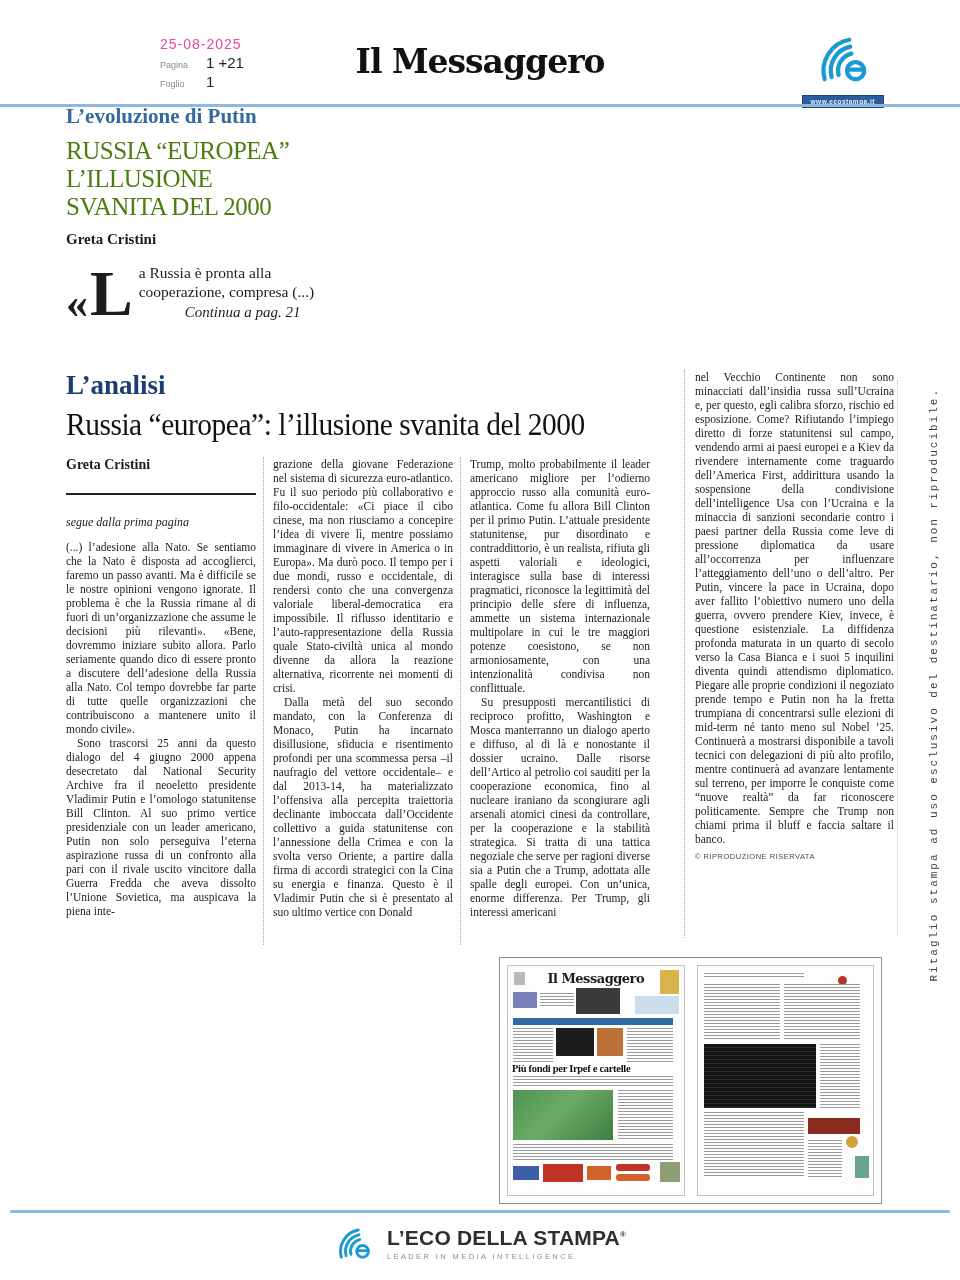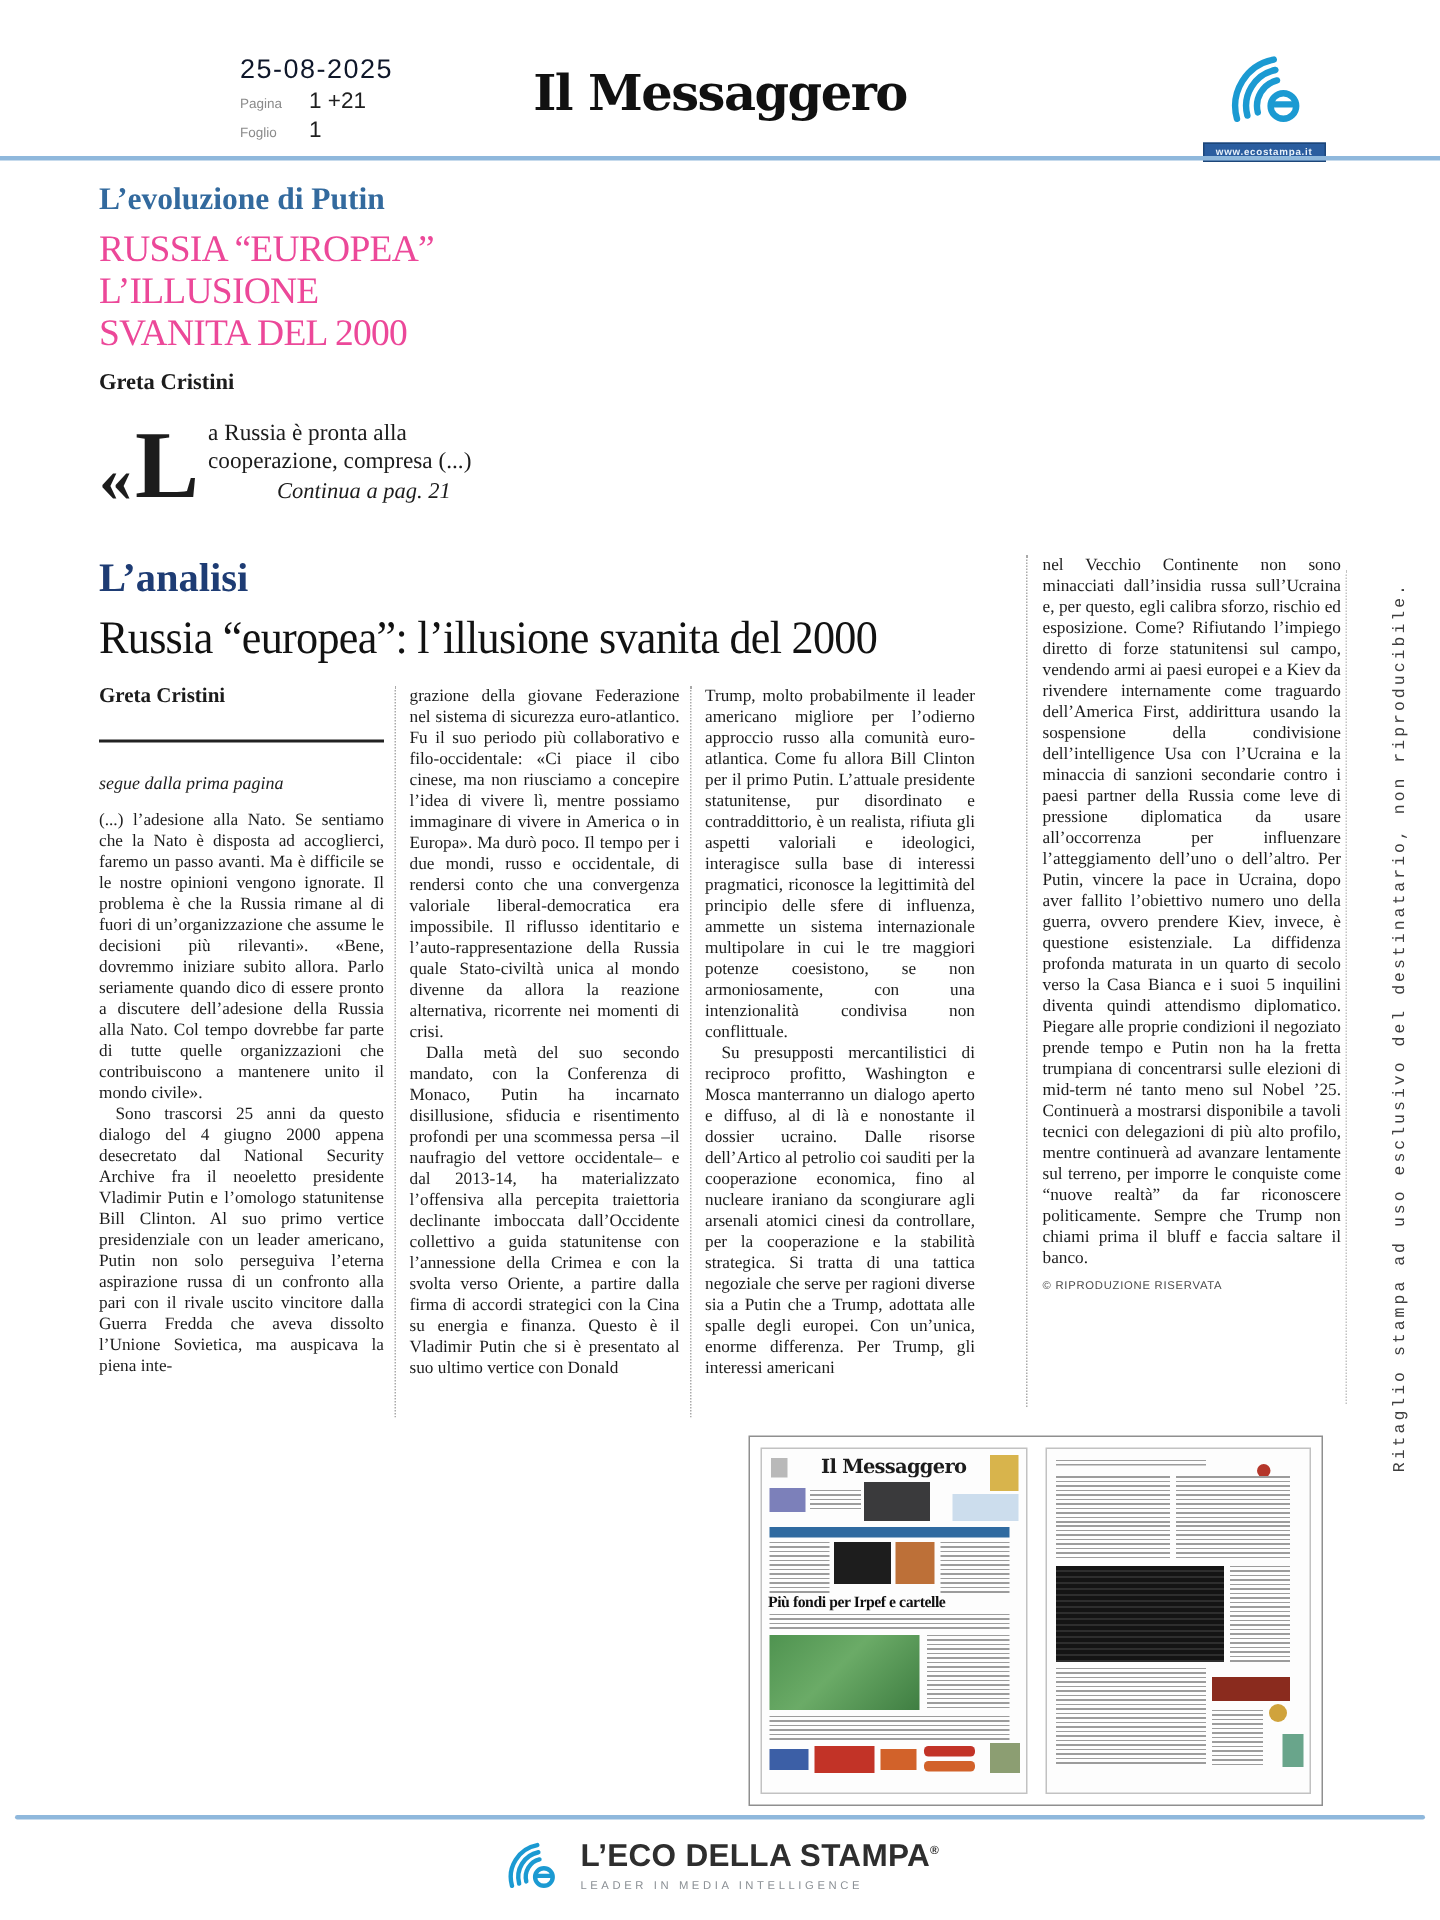--- a/index.html
+++ b/index.html
@@ -2,37 +2,37 @@
 <html><head>
 <meta charset="utf-8">
 <style>
   * { margin:0; padding:0; box-sizing:border-box; }
   html,body { background:#e8e8e8; }
   .page { position:relative; width:960px; height:1280px; background:#ffffff; margin:0 auto;
           font-family:"Liberation Serif", serif; color:#1c1c1c; overflow:hidden; }
 
   
   .dateblock { position:absolute; left:160px; top:36px; font-family:"Liberation Sans",sans-serif; }
-  .date { font-size:18px; letter-spacing:1px; color:#0f172a; }
+  .date { font-size:14px; letter-spacing:1px; color:#ec4899; }
   .meta-row { display:flex; align-items:baseline; margin-top:2px; }
   .meta-label { width:46px; font-size:9px; color:#8a8a8a; }
   .meta-value { font-size:15px; color:#1f1f1f; }
   .masthead { position:absolute; left:50%; top:42px; transform:translateX(-50%);
               font-family:"DejaVu Serif",serif; font-weight:bold; font-size:33px;
               letter-spacing:-1px; color:#111; white-space:nowrap; }
   .logo-top { position:absolute; right:82px; top:28px; width:64px; height:64px; }
   .urlchip { position:absolute; right:76px; top:95px; background:#2a5d9f; color:#eaf2fa;
              font:bold 6.5px "Liberation Sans",sans-serif; letter-spacing:.5px; padding:2px 8px;
              border:1px solid #1c4679; }
   .toprule { position:absolute; left:0; top:104px; width:960px; height:3px; background:#8fb8dc; }
 
   
-  .front { position:absolute; left:66px; top:120px; width:305px; }
+  .front { position:absolute; left:66px; top:104px; width:305px; }
   .front-kicker { font-weight:bold; font-size:21px; color:#336a9e; }
-  .front-headline { margin-top:8px; font-size:25px; line-height:1.12; color:#ec4899; letter-spacing:-0.5px; }
+  .front-headline { margin-top:8px; font-size:25px; line-height:1.12; color:#4d7c0f; letter-spacing:-0.5px; }
   .front-byline { margin-top:10px; font-weight:bold; font-size:15px; }
   .quote { display:flex; margin-top:16px; }
   .qmark { font-size:44px; font-weight:bold; line-height:.8; margin-top:22px; letter-spacing:-2px; }
   .dropcap { font-size:64px; font-weight:bold; line-height:.8; margin:4px 6px 0 4px; }
   .qbody { width:200px; }
   .qtext { font-size:15.5px; line-height:1.22; }
   .continua { font-style:italic; font-size:15px; margin-top:2px; margin-left:46px; }
 
   
   .analysis { position:absolute; left:66px; top:370px; width:828px; display:flex; }

